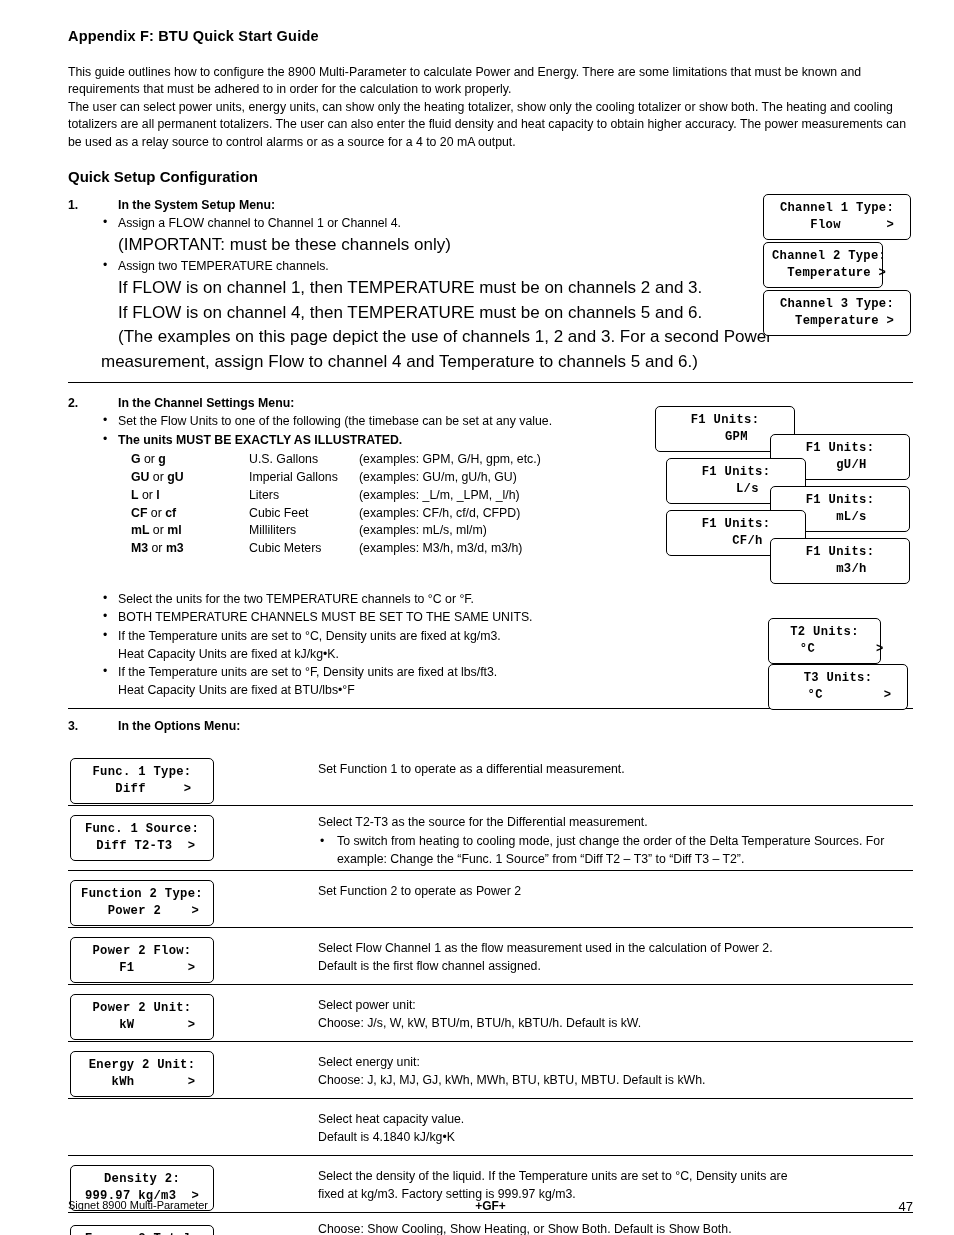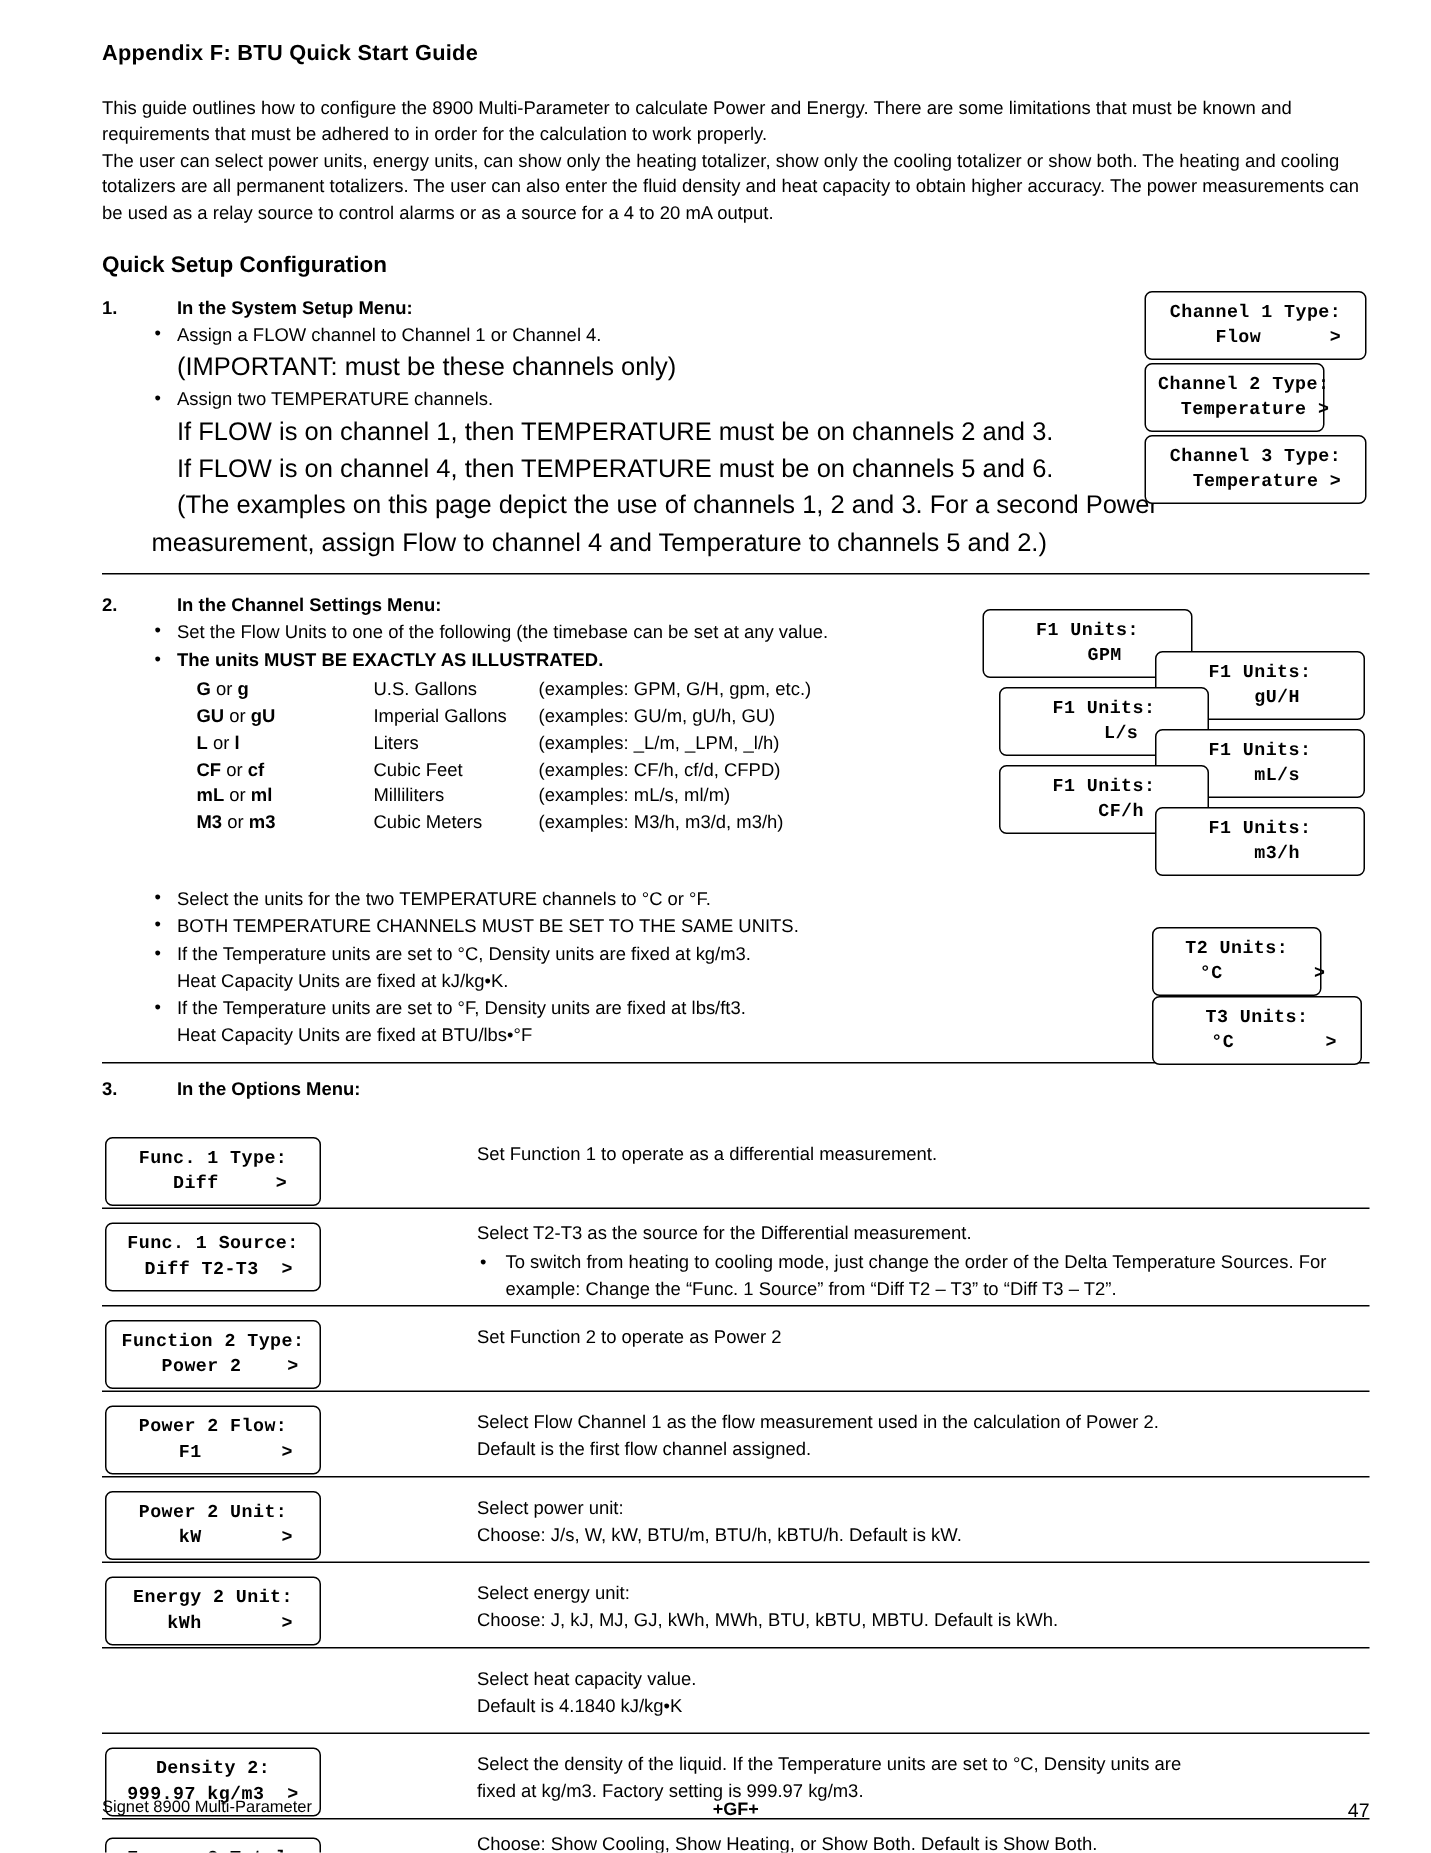--- a/index.html
+++ b/index.html
@@ -199,21 +199,21 @@
     <div class="step-block" style="min-height:128px;">
       <div class="step-num">1.</div>
       <div class="step-title">In the System Setup Menu:</div>
       <div class="bullets">
         <div class="bullet"><span class="dot">•</span><span>Assign a FLOW channel to Channel 1 or Channel 4.</span></div>
         <div class="nobullet">(IMPORTANT:  must be these channels only)</div>
         <div class="bullet"><span class="dot">•</span><span>Assign two TEMPERATURE channels.</span></div>
         <div class="nobullet">If FLOW is on channel 1, then TEMPERATURE must be on channels 2 and 3.</div>
         <div class="nobullet">If FLOW is on channel 4, then TEMPERATURE must be on channels 5 and 6.</div>
         <div class="nobullet">(The examples on this page depict the use of channels 1, 2 and 3.  For a second Power</div>
-        <div class="nobullet" style="padding-left:0;">measurement, assign Flow to channel 4 and Temperature to channels 5 and 2.)</div>
+        <div class="nobullet" style="padding-left:0;">measurement, assign Flow to channel 4 and Temperature to channels 5 and 6.)</div>
       </div>
 
       <div class="lcd abs" style="left:695px; top:-4px; width:148px; text-align:center;">
         <span class="l1">Channel 1 Type:</span>
         <span class="l2">    Flow      &gt;</span>
       </div>
       <div class="lcd abs" style="left:695px; top:44px; width:120px; text-align:center;">
         <span class="l1">Channel 2 Type:</span>
         <span class="l2">  Temperature &gt;</span>
       </div>

